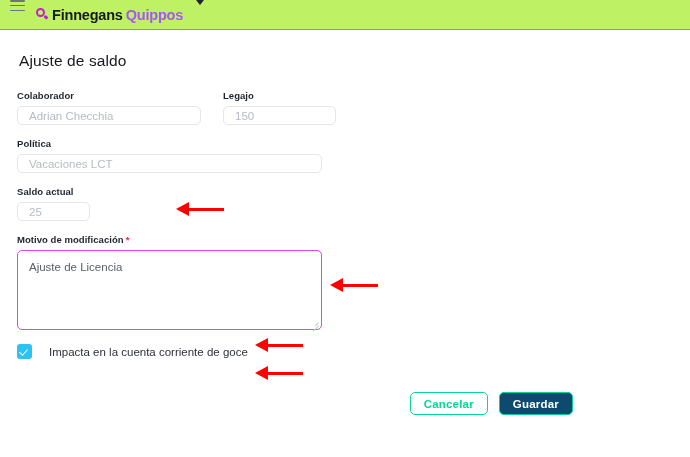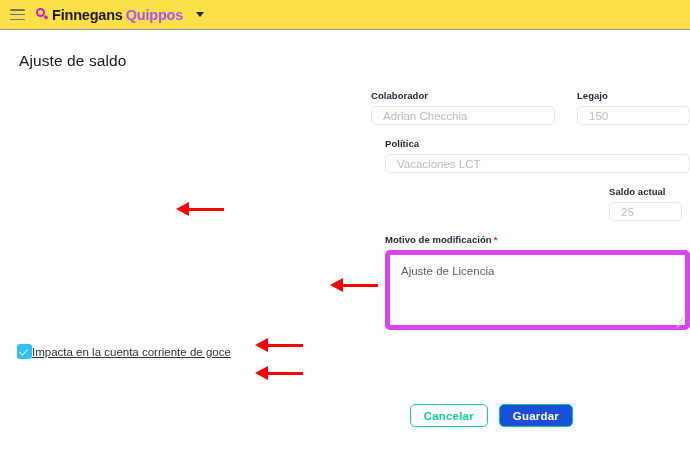--- a/index.html
+++ b/index.html
@@ -15,23 +15,22 @@
     color: #2d2d2d;
     overflow: hidden;
     position: relative;
   }
 
   
   .topbar {
     height: 30px;
     box-sizing: border-box;
     display: flex;
-    align-items: center;
     padding: 0 10px;
-    background: #fde047;
+    background: #bef264;
     border-bottom: 1px solid #8f96a3;
     position: relative;
   }
   .hamburger {
     width: 15px;
     height: 11px;
     margin-right: 11px;
     display: flex;
     flex-direction: column;
     justify-content: space-between;
@@ -108,21 +107,20 @@
     font-size: 15.5px;
     font-weight: normal;
     color: #16181d;
     margin: 0 0 20px 2px;
     letter-spacing: 0.1px;
   }
 
   .field-row {
     display: flex;
     margin-bottom: 13px;
-    justify-content: flex-end;
   }
   .field {
     display: flex;
     flex-direction: column;
   }
   .field-label {
     font-size: 9.5px;
     font-weight: bold;
     color: #1f2430;
     margin-bottom: 5px;
@@ -156,21 +154,21 @@
   .w-saldo { width: 73px; }
   .w-credito { width: 72px; }
 
   .gap-22 { width: 22px; flex: none; }
   .gap-8 { width: 8px; flex: none; }
 
   .textarea-box {
     box-sizing: border-box;
     width: 305px;
     height: 80px;
-    border: 5px solid #d946ef;
+    border: 1px solid #d946ef;
     border-radius: 5px;
     background: #ffffff;
     padding: 9px 11px;
     font-size: 11.5px;
     color: #5a5f68;
     position: relative;
     font-family: "Liberation Sans", sans-serif;
     line-height: 1.35;
   }
   .resize-grip {
@@ -215,22 +213,22 @@
     width: 4.5px;
     height: 8px;
     border: solid #ffffff;
     border-width: 0 1.7px 1.7px 0;
     transform: rotate(42deg);
     box-sizing: border-box;
   }
   .check-label {
     font-size: 11.5px;
     color: #2d3138;
+    margin-left: 17px;
     white-space: nowrap;
-    text-decoration: underline;
   }
 
   
   .arrow {
     position: absolute;
     display: flex;
     align-items: center;
     pointer-events: none;
   }
   .arrow .head {
@@ -251,21 +249,21 @@
   .arrow-motivo .shaft { width: 35px; }
   .arrow-goce { left: 255px; top: 338px; }
   .arrow-goce .shaft { width: 35px; }
   .arrow-pago { left: 255px; top: 366px; }
   .arrow-pago .shaft { width: 35px; }
 
   
   .actions {
     position: absolute;
     right: 117px;
-    top: 404px;
+    top: 392px;
     display: flex;
     align-items: center;
     gap: 11px;
   }
   .btn {
     box-sizing: border-box;
     height: 23px;
     border-radius: 5px;
     font-size: 11.5px;
     font-weight: bold;
@@ -276,21 +274,21 @@
     cursor: pointer;
     letter-spacing: 0.2px;
     font-family: "Liberation Sans", sans-serif;
   }
   .btn-cancel {
     background: #ffffff;
     border: 1px solid #0bd49a;
     color: #0bd49a;
   }
   .btn-save {
-    background: #1d4ed8;
+    background: #0c4a6e;
     border: 1px solid #09d08f;
     color: #ffffff;
   }
 </style>
 </head>
 <body>
 
 <div class="topbar">
   <div class="hamburger">
     <span></span>

